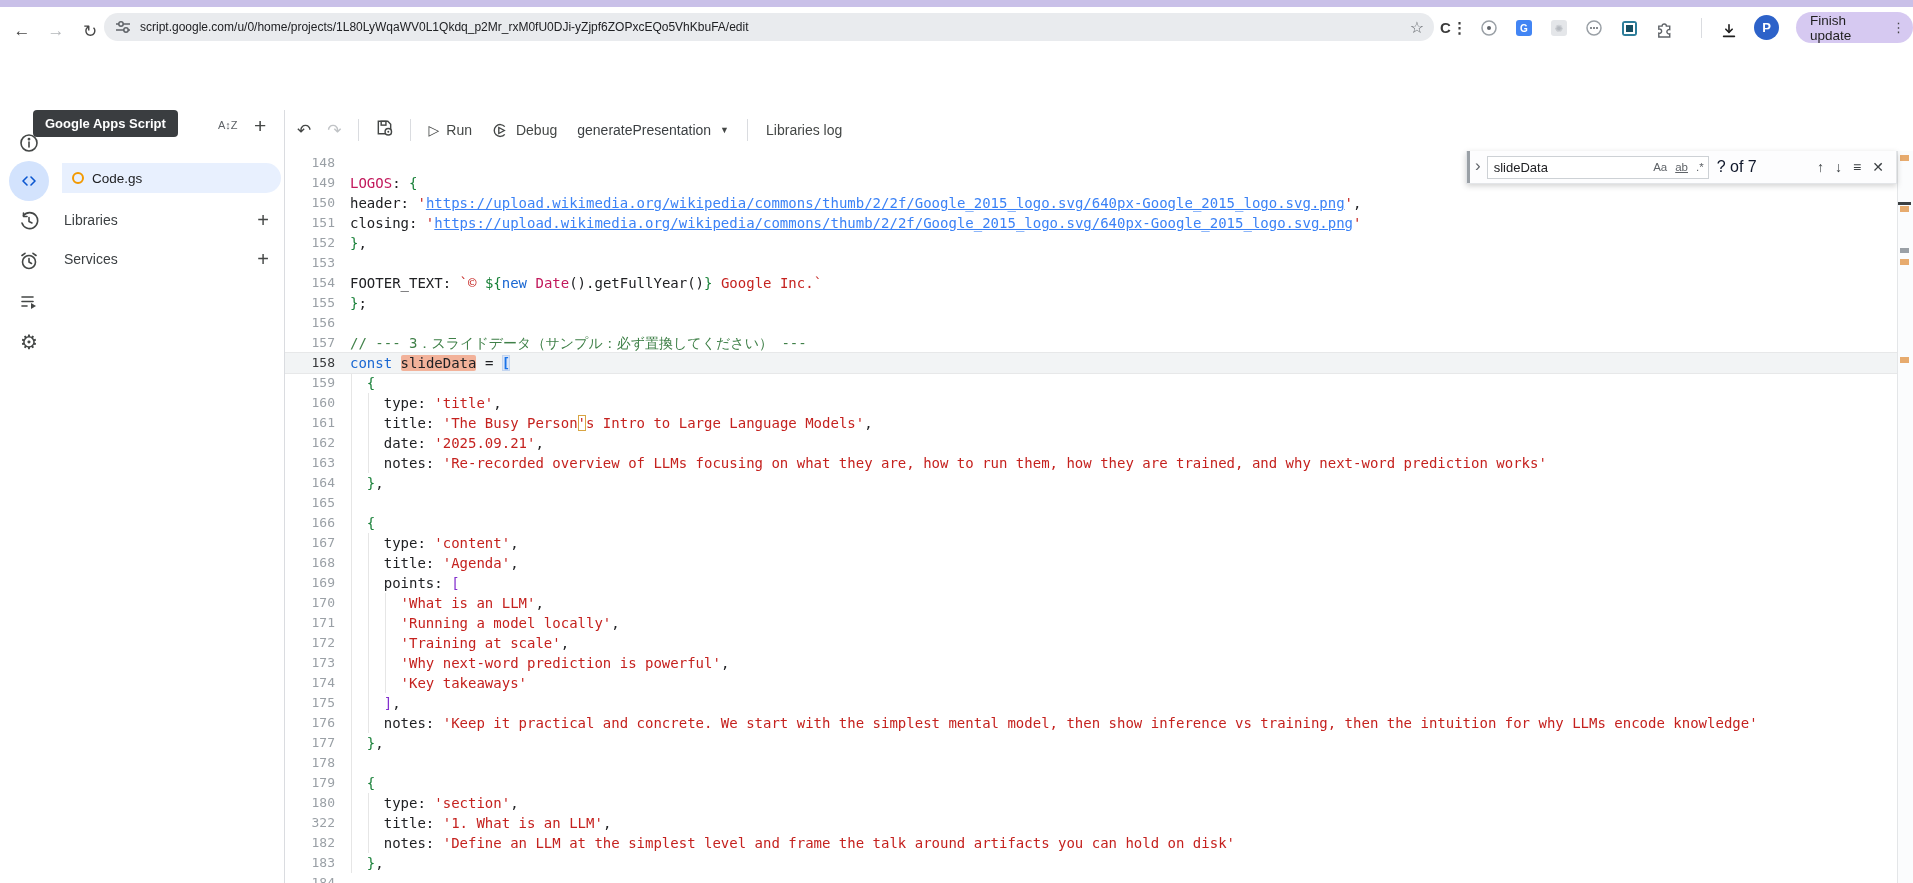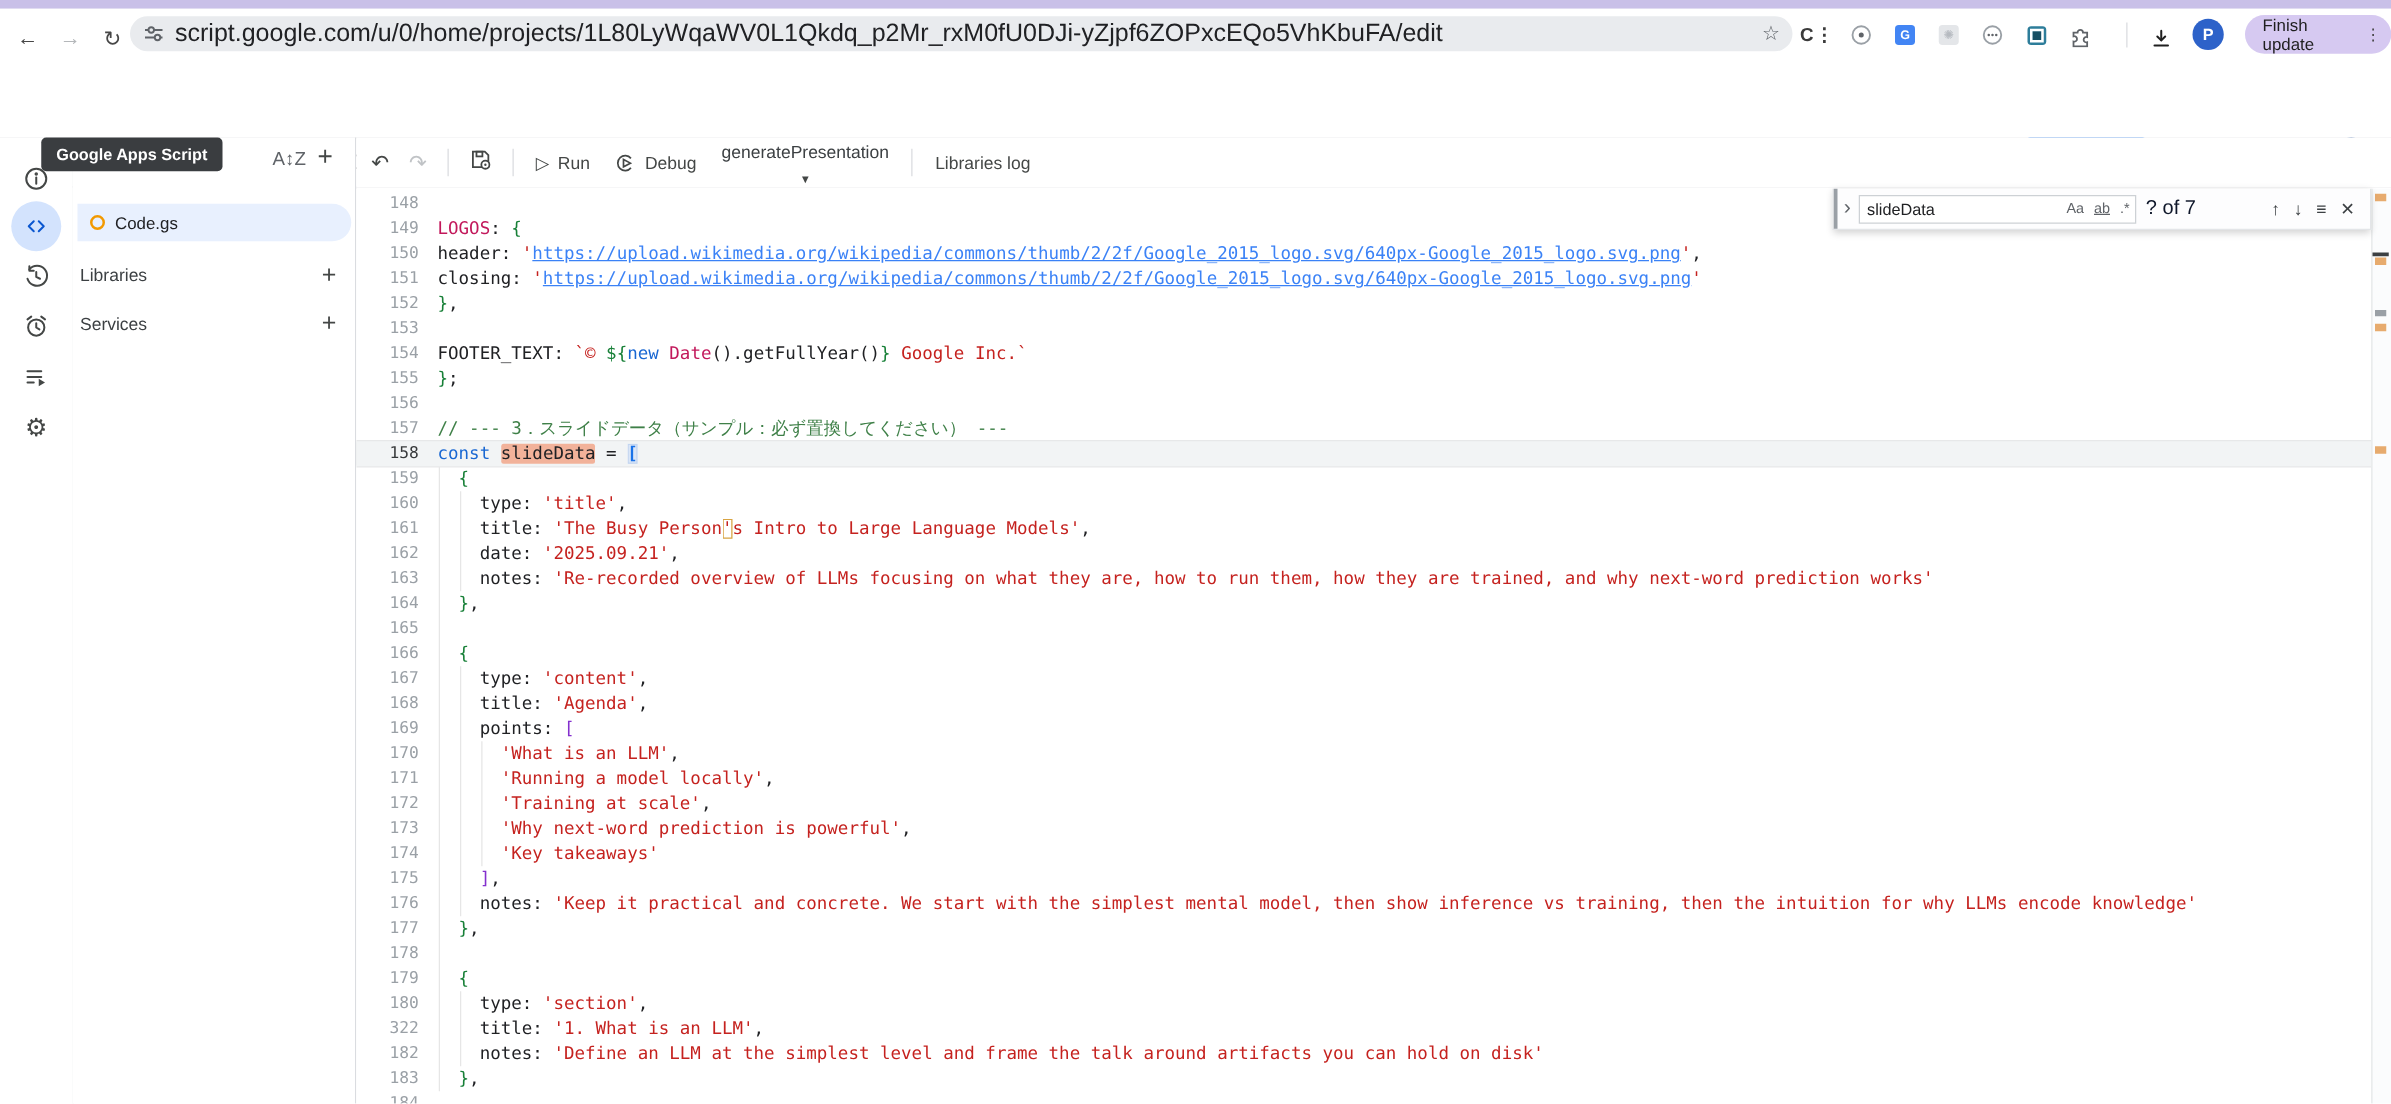--- a/index.html
+++ b/index.html
@@ -7,21 +7,21 @@
          font-family:"Liberation Sans",sans-serif;color:#202124;}
   .abs{position:absolute;}
 
   
   .tabstrip{left:0;top:0;width:1913px;height:7px;background:#c9c0e8;}
   .chrome-bar{left:0;top:7px;width:1913px;height:41px;background:#fff;border-bottom:1px solid #ececec;}
   .nav-ic{position:absolute;top:12px;width:24px;height:24px;display:flex;align-items:center;justify-content:center;
           font-size:17px;color:#474747;cursor:pointer;}
   .omnibox{position:absolute;left:104px;top:6px;width:1330px;height:28px;border-radius:14px;background:#e9ebee;
            display:flex;align-items:center;padding:0 10px;box-sizing:border-box;}
-  .omni-url{font-size:20px;color:#202124;margin-left:8px;flex:1;white-space:nowrap;overflow:hidden;}
+  .omni-url{font-size:12px;color:#202124;margin-left:8px;flex:1;white-space:nowrap;overflow:hidden;}
   .omni-star{font-size:16px;color:#5f6368;margin-left:8px;}
   .ext-row{position:absolute;left:1444px;top:7px;height:28px;display:flex;align-items:center;gap:15px;}
   .ext{width:20px;height:20px;display:flex;align-items:center;justify-content:center;}
   .ic-c{font-weight:bold;font-size:15px;color:#3b3b3b;letter-spacing:1px;}
   .ic-translate{width:16px;height:16px;border-radius:3px;background:#4285f4;color:#fff;font-size:10px;font-weight:bold;
                 display:flex;align-items:center;justify-content:center;}
   .ic-greysq{width:16px;height:16px;border-radius:3px;background:#e4e6e9;display:flex;align-items:center;justify-content:center;color:#b6bac0;font-size:10px;}
   .ic-teal{width:15px;height:15px;border-radius:3px;background:#2d7d9a;display:flex;align-items:center;justify-content:center;}
   .ic-teal span{display:block;width:7px;height:7px;background:#174f63;outline:2px solid #fff;}
   .chrome-sep{position:absolute;left:1701px;top:11px;width:1px;height:20px;background:#dadce0;}
@@ -61,38 +61,38 @@
            color:#444746;cursor:pointer;}
   .rail-ic.active{background:#d3e3fd;border-radius:50%;color:#0b57d0;}
   .rail-ic svg{stroke:#444746;fill:none;stroke-width:1.6;stroke-linecap:round;stroke-linejoin:round;}
   .rail-ic.active svg{stroke:#0b57d0;}
   .gear-glyph{font-size:20px;}
 
   
   .files-panel{left:58px;top:110px;width:227px;height:773px;background:#fff;border-right:1px solid #dadce0;box-sizing:border-box;}
   .band-border{left:58px;top:110px;width:1855px;height:40px;border-bottom:1px solid #dadce0;box-sizing:border-box;}
   .files-title{position:absolute;left:18px;top:12px;font-size:13.5px;font-weight:bold;color:#3c4043;}
-  .files-sort{position:absolute;left:160px;top:9px;cursor:pointer;color:#5f6368;font-size:15px;display:flex;align-items:center;}
+  .files-sort{position:absolute;left:160px;top:9px;cursor:pointer;color:#5f6368;font-size:11px;display:flex;align-items:center;}
   .files-add{position:absolute;left:196px;top:4px;font-size:21px;color:#444746;cursor:pointer;}
   .file-row{position:absolute;left:4px;top:53px;width:219px;height:30px;background:#e8f0fe;border-radius:0 15px 15px 0;
             display:flex;align-items:center;cursor:pointer;}
   .file-dot{width:8px;height:8px;border:2.5px solid #f29900;border-radius:50%;margin-left:10px;}
   .file-name{font-size:13.5px;color:#202124;margin-left:8px;}
   .panel-row{position:absolute;left:0;width:227px;height:30px;display:flex;align-items:center;cursor:pointer;}
   .panel-row .lbl{font-size:14px;color:#3c4043;margin-left:6px;}
   .panel-row .plus{position:absolute;right:16px;font-size:20px;color:#444746;}
 
   
   .ed-toolbar{left:285px;top:110px;width:1628px;height:40px;background:#fff;display:flex;align-items:center;}
   .tb-ic{font-size:17px;color:#444746;margin:0 8px;cursor:pointer;}
   .tb-ic.disabled{color:#c0c3c6;}
   .tb-sep{width:1px;height:22px;background:#dadce0;margin:0 8px;}
   .tb-btn{display:flex;align-items:center;gap:7px;margin:0 10px;font-size:14px;color:#444746;cursor:pointer;}
   .tb-btn .g{font-size:14px;}
-  .fn-select{display:flex;align-items:center;gap:9px;margin:0 10px;font-size:14px;color:#3c4043;cursor:pointer;flex-direction:column;}
+  .fn-select{display:flex;align-items:center;gap:9px;margin:0 10px;font-size:14px;color:#3c4043;cursor:pointer;}
   .fn-select .caret{font-size:9px;color:#444746;}
 
   
   .editor{left:285px;top:151px;width:1612px;height:732px;background:#fff;overflow:hidden;}
   .code-row{position:relative;height:20px;display:flex;font-family:"DejaVu Sans Mono",monospace;font-size:14px;line-height:20px;white-space:pre;}
   .code-rows{position:absolute;left:0;top:2px;width:100%;}
   .code-row .ln{display:inline-block;width:50px;padding-right:15px;text-align:right;color:#9aa0a6;font-size:13px;flex:0 0 auto;}
   .code-row.active{background:#f2f4f5;box-shadow:0 -1px 0 #e7e8e9, 0 1px 0 #e7e8e9;}
   .code-row.active .ln{color:#37393b;}
   .seg-pl{color:#202124}.seg-kw{color:#1967d2}.seg-str{color:#c5221f}

